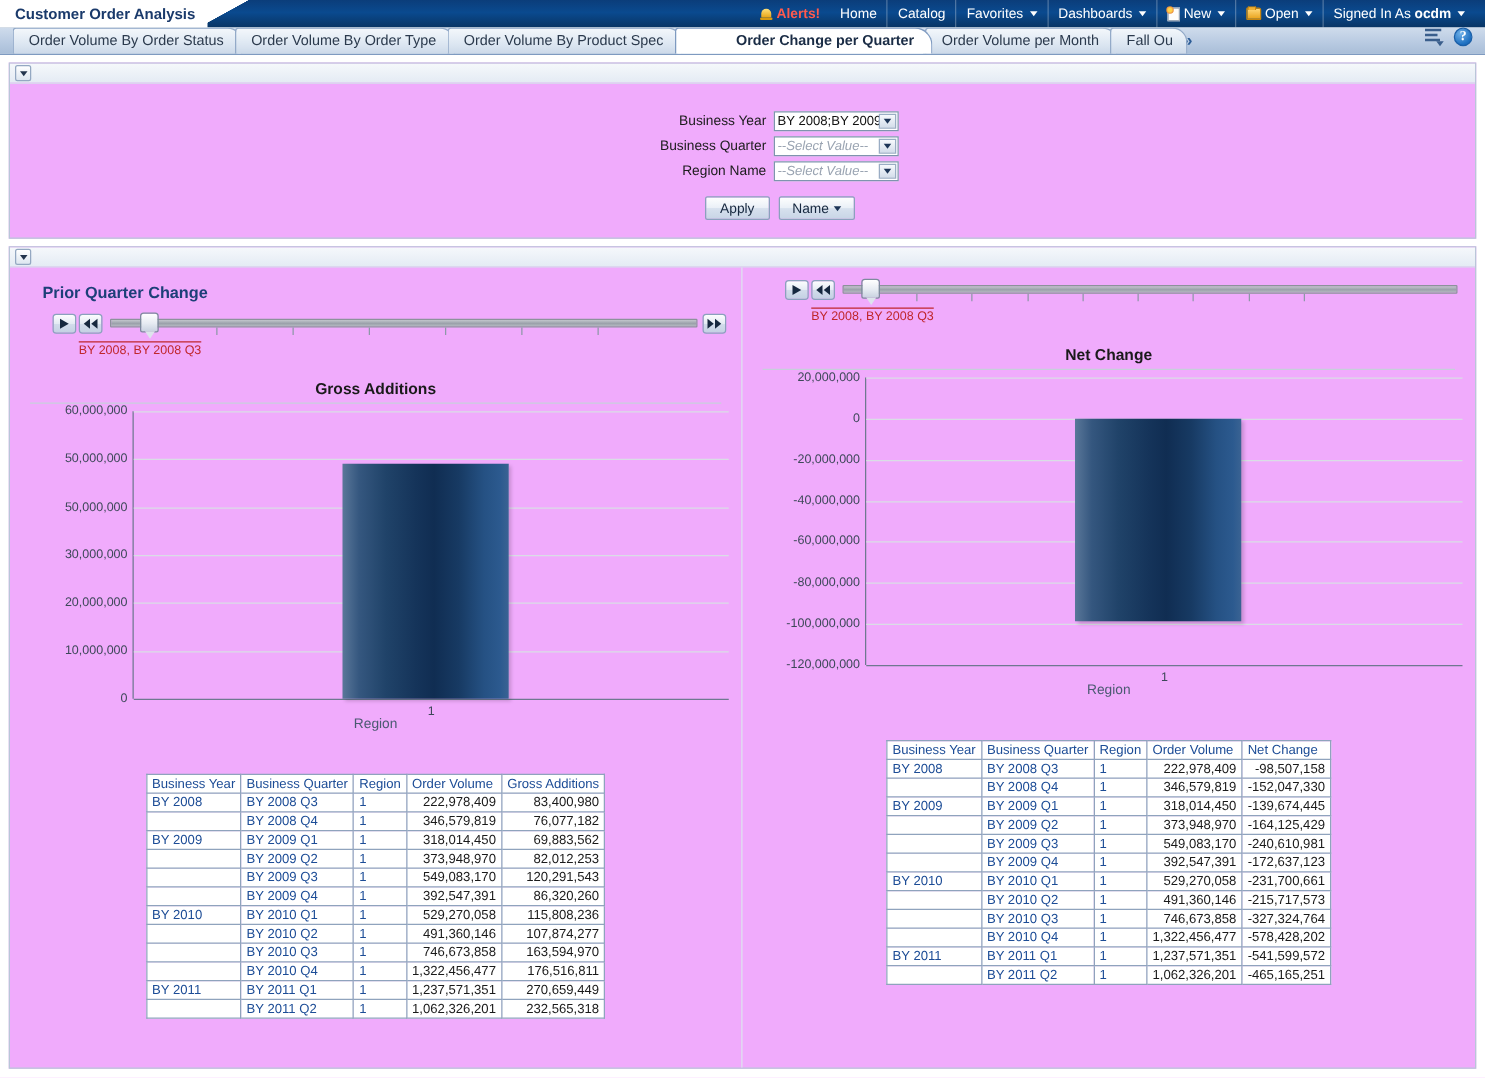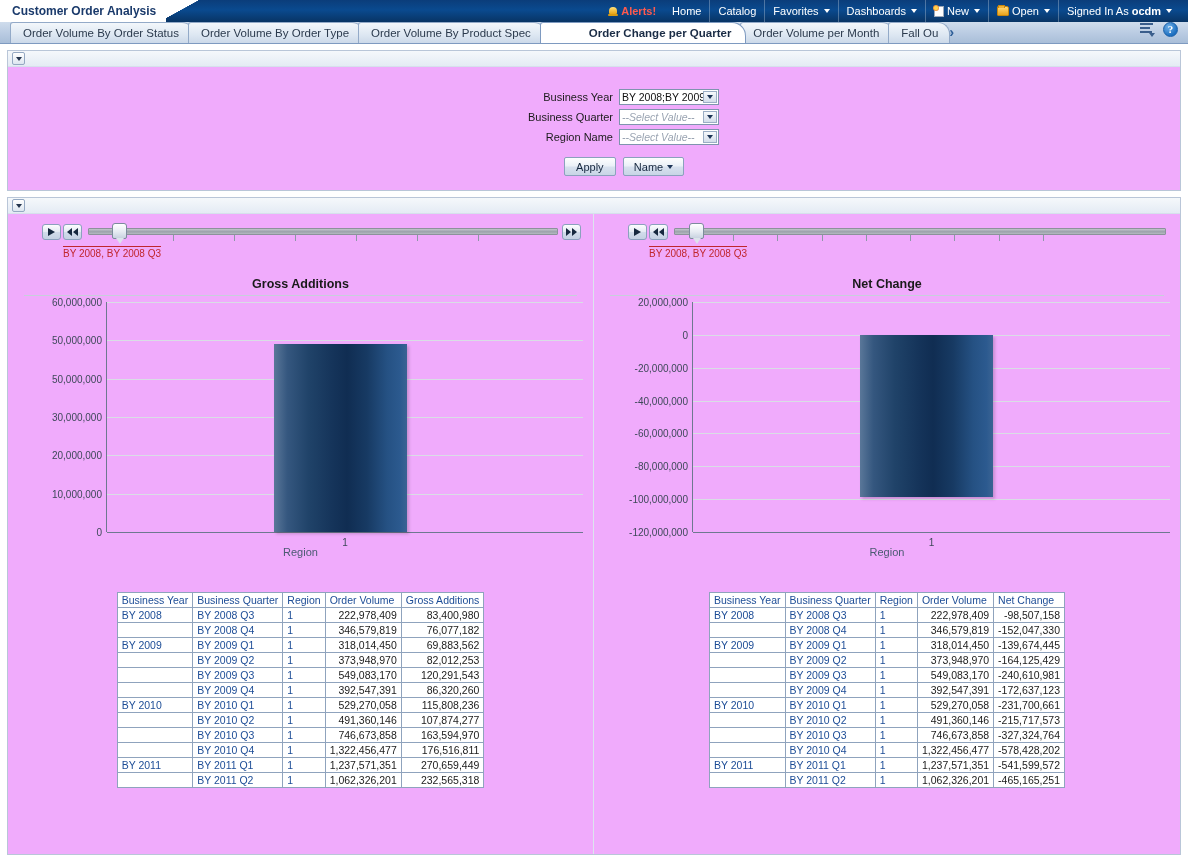--- a/index.html
+++ b/index.html
@@ -658,20 +658,21 @@
   <div class="section">
     <div class="section-head">
       <div class="collapse-btn">
         <span class="chev-down"></span>
       </div>
     </div>
 
     <div class="analysis-body">
 
       <div class="half left">
+        <div class="panel-title">Prior Quarter Change</div>
 
         <div class="slider-wrap">
           <div class="sl-btn">
             <span class="tri-right"></span>
           </div>
           <div class="sl-btn">
             <span class="dbl-left">
                 <span></span>
                 <span></span>
               </span>

